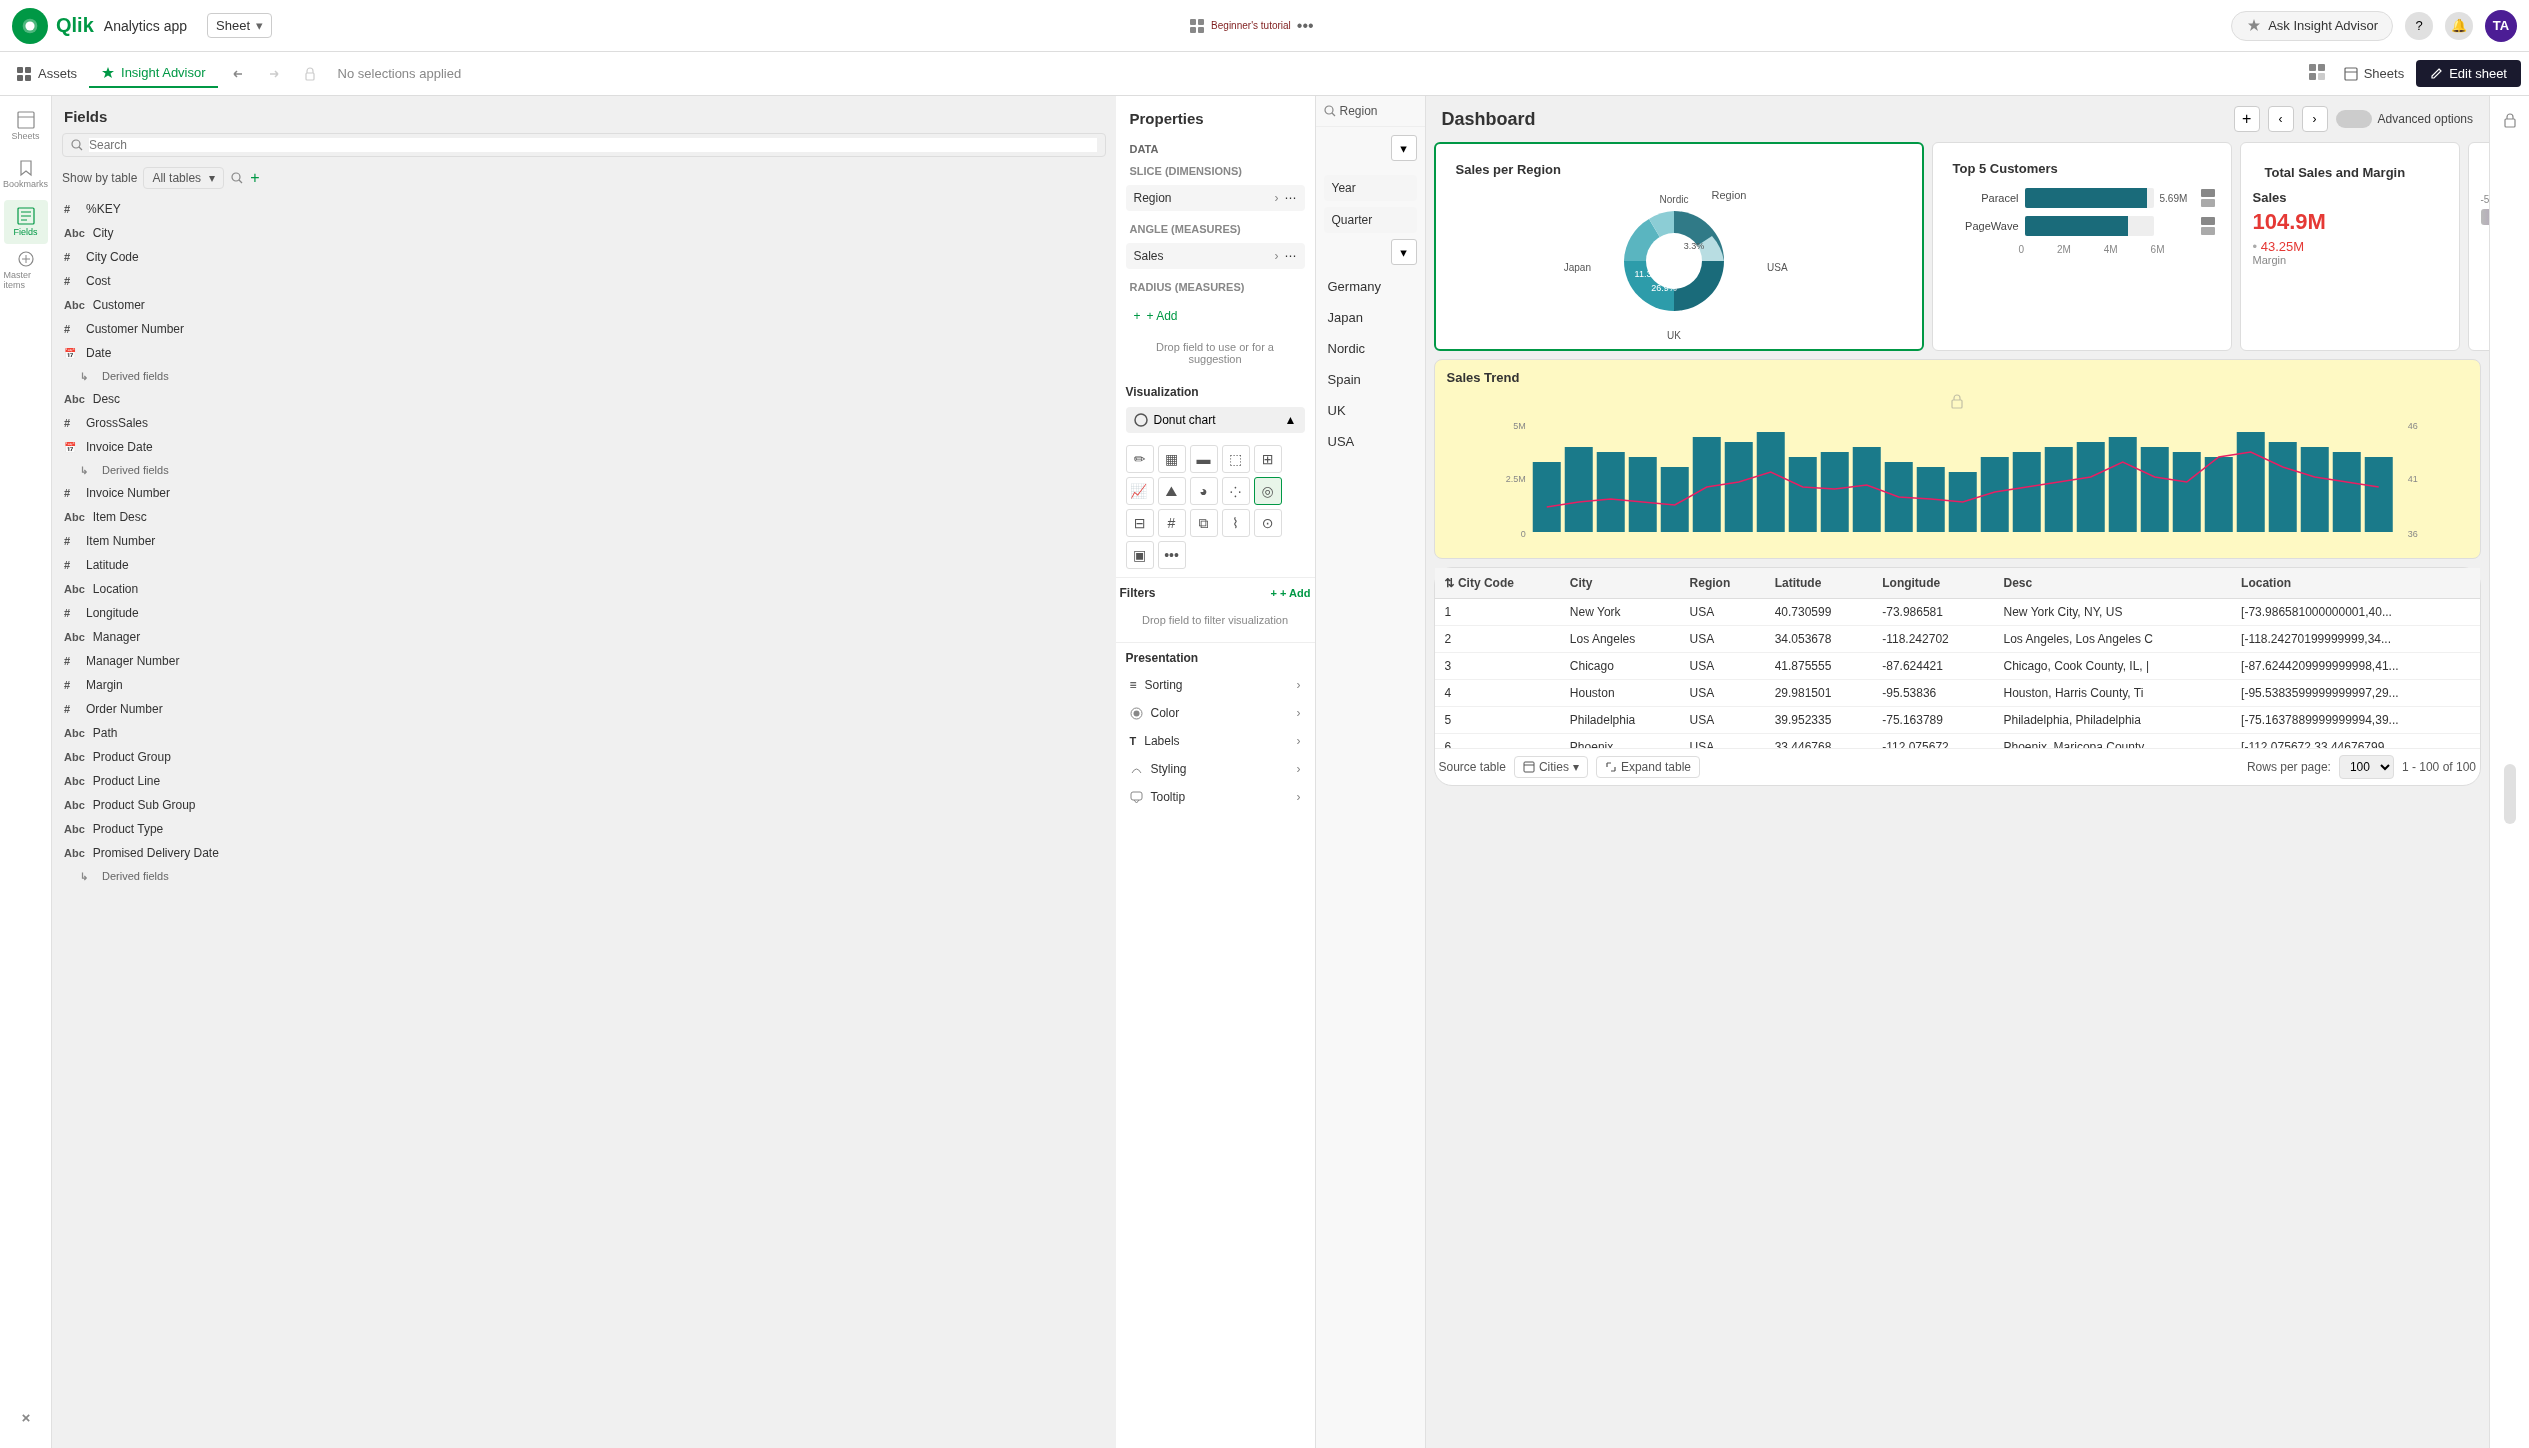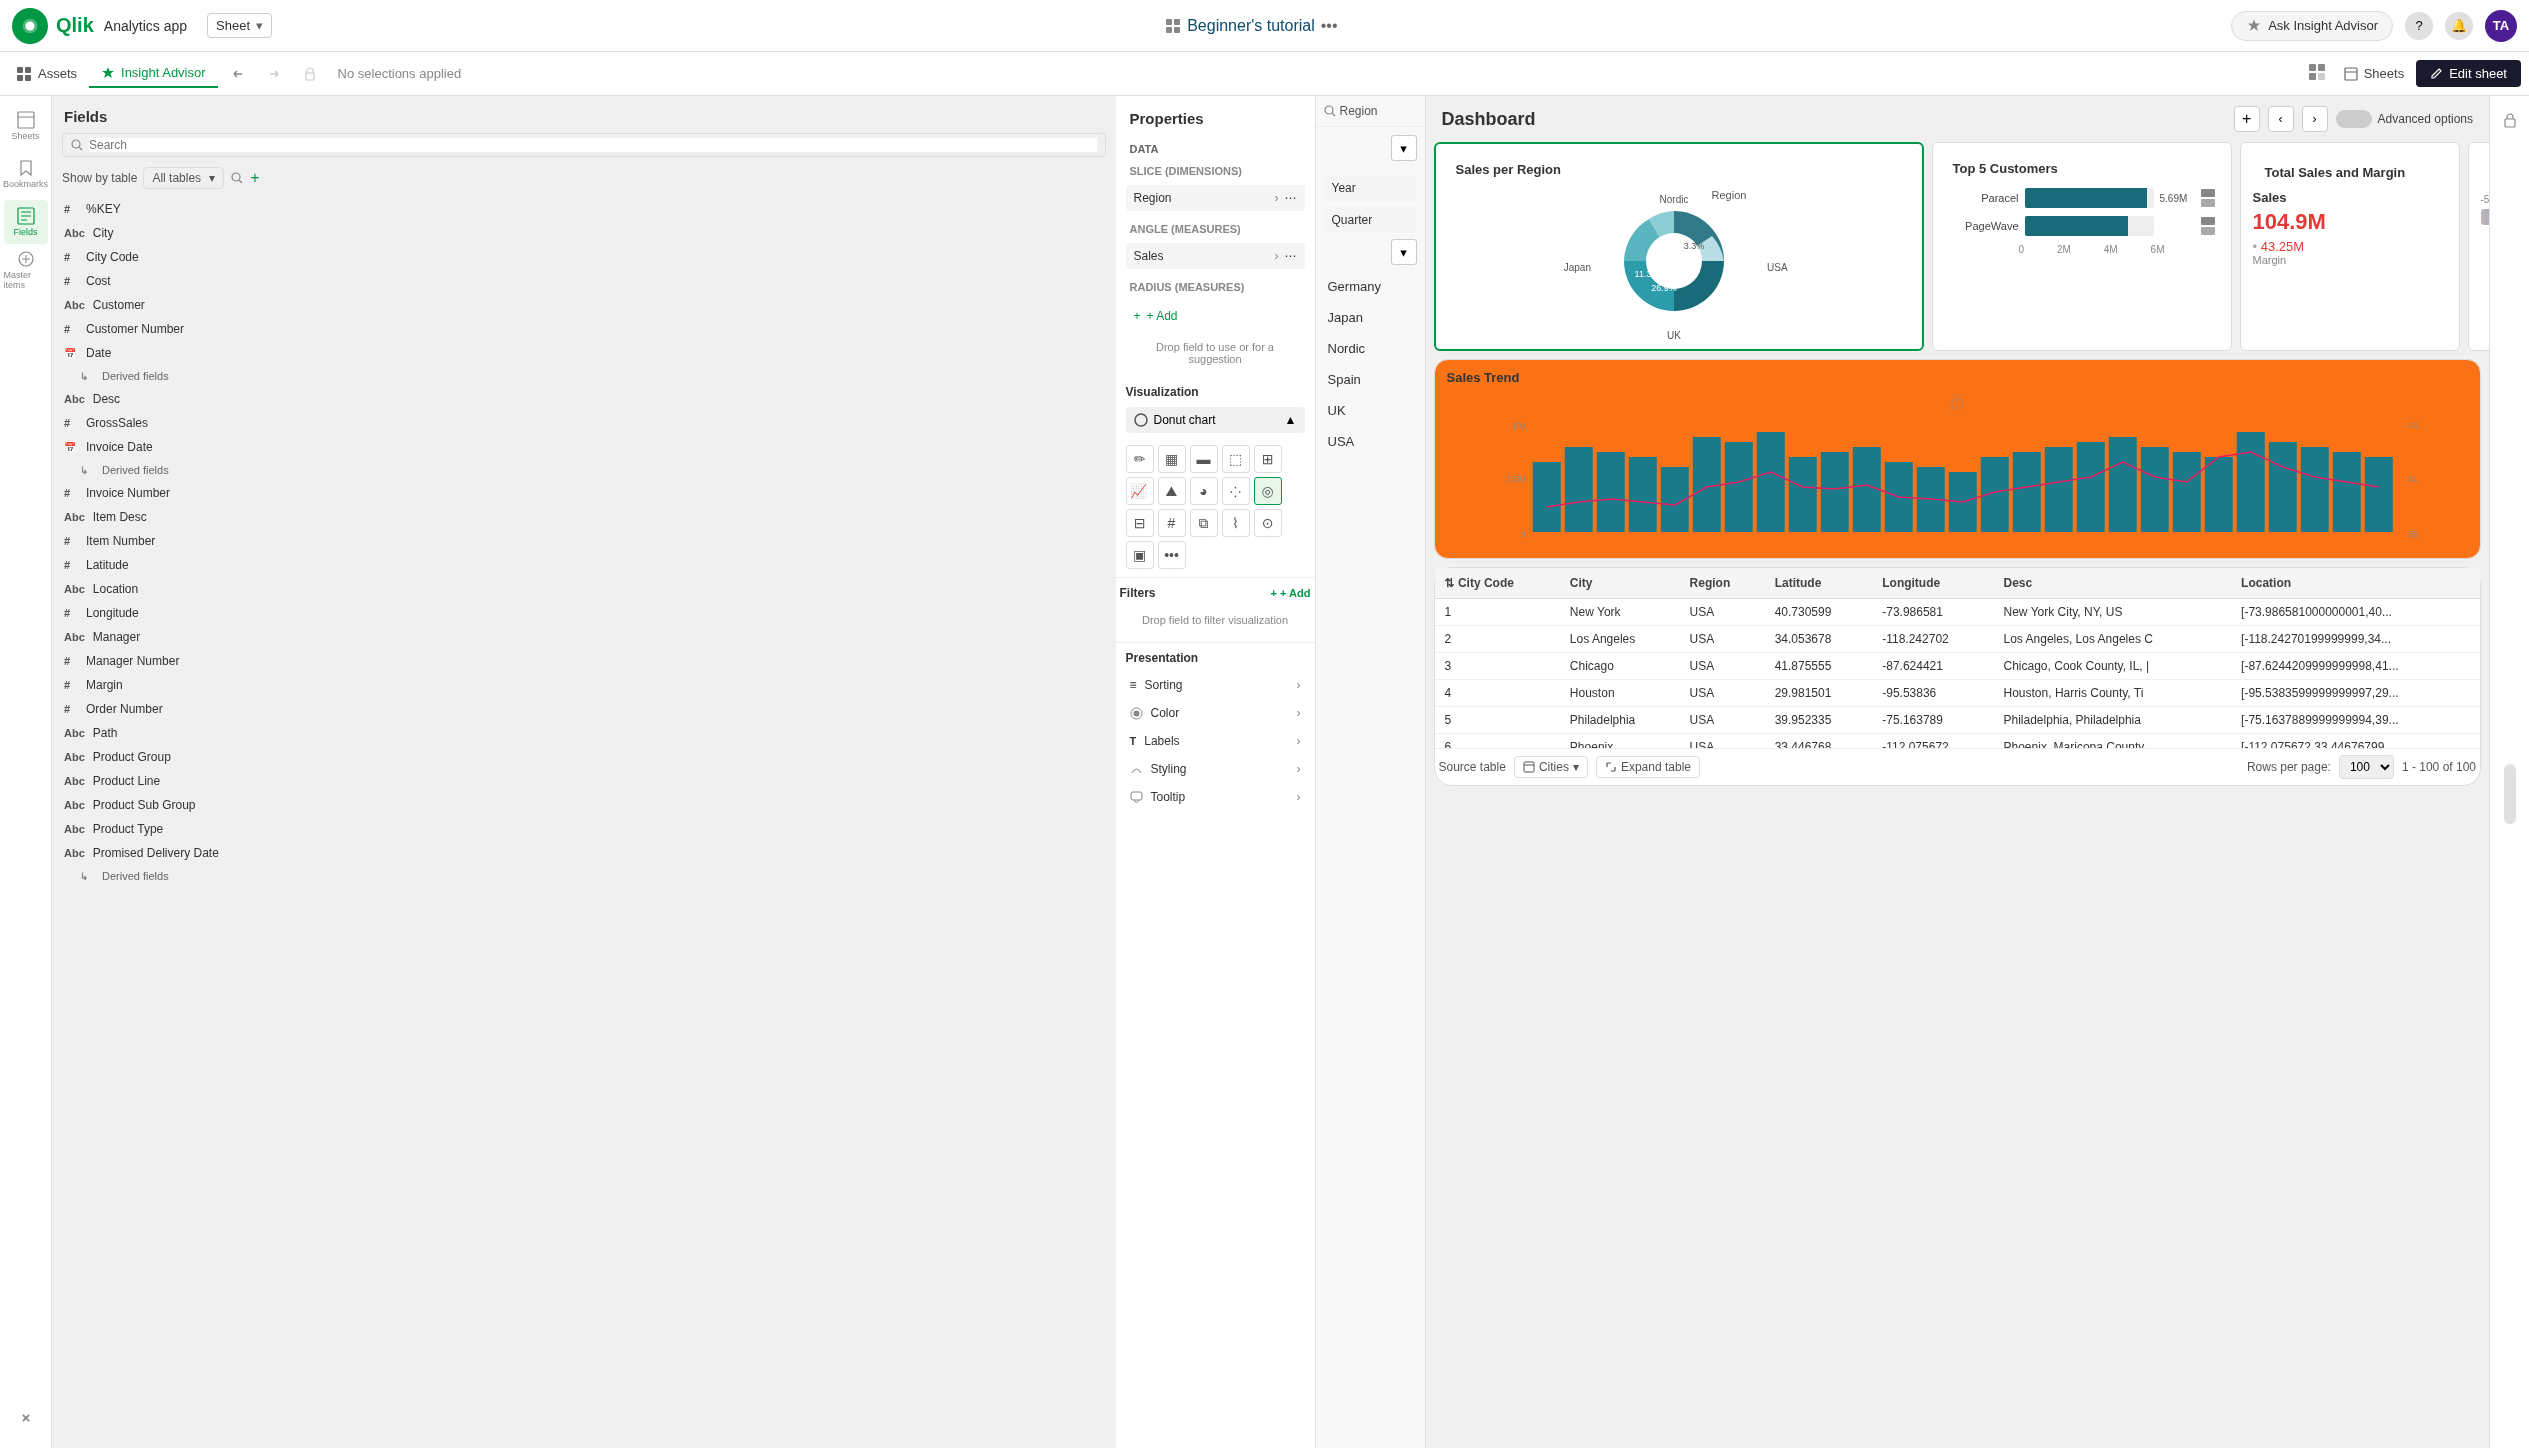--- a/index.html
+++ b/index.html
@@ -13,21 +13,21 @@
     .top-nav .logo { display: flex; align-items: center; gap: 8px; }
     .qlik-logo { width: 36px; height: 36px; background: #009845; border-radius: 50%; display: flex; align-items: center; justify-content: center; }
     .qlik-logo svg { width: 22px; height: 22px; fill: white; }
     .app-name { font-size: 14px; font-weight: 500; color: #333; margin-right: 10px; }
     .sheet-selector {
       display: flex; align-items: center; border: 1px solid #ccc; border-radius: 4px;
       padding: 4px 8px; gap: 6px; cursor: pointer; font-size: 13px; color: #333;
     }
     .sheet-selector .chevron { color: #666; }
     .nav-center { flex: 1; display: flex; align-items: center; justify-content: center; gap: 6px; }
-    .tutorial-label { font-size: 16px; color: #0c4a6e; }
+    .tutorial-label { font-size: 10px; color: #7f1d1d; }
     .dots-btn { background: none; border: none; cursor: pointer; font-size: 16px; color: #666; }
     .nav-right { display: flex; align-items: center; gap: 12px; margin-left: auto; }
     .ask-insight-btn {
       display: flex; align-items: center; gap: 6px; background: #f5f5f5;
       border: 1px solid #ddd; border-radius: 20px; padding: 6px 14px;
       font-size: 13px; color: #333; cursor: pointer;
     }
     .icon-circle { width: 28px; height: 28px; border-radius: 50%; background: #e0e0e0; display: flex; align-items: center; justify-content: center; cursor: pointer; }
     .user-avatar { width: 32px; height: 32px; border-radius: 50%; background: #4c1d95; display: flex; align-items: center; justify-content: center; color: white; font-weight: 600; font-size: 13px; }
 
@@ -172,21 +172,21 @@
 
     
     .customers-chart { padding: 8px; width: 100%; }
     .bar-row { display: flex; align-items: center; margin-bottom: 8px; gap: 6px; font-size: 11px; }
     .bar-label { width: 70px; text-align: right; color: #444; white-space: nowrap; overflow: hidden; text-overflow: ellipsis; }
     .bar-container { flex: 1; height: 20px; background: #eee; border-radius: 2px; overflow: hidden; }
     .bar-fill { height: 100%; background: #1a6b7a; }
     .bar-value { font-size: 10px; color: #555; min-width: 35px; }
 
     
-    .sales-trend-section { margin: 0 8px 8px; background: #f97316; border-radius: 14px; border: 1px solid #ddd; }
+    .sales-trend-section { margin: 0 8px 8px; background: #fef9c3; border-radius: 8px; border: 1px solid #ddd; }
     .trend-header { padding: 10px 12px 4px; font-size: 13px; font-weight: 600; color: #333; }
 
     
     .table-section { margin: 0 8px 8px; background: #fff; border-radius: 18px; border: 1px solid #ddd; }
     .table-wrapper { overflow: auto; max-height: 180px; }
     table { width: 100%; border-collapse: collapse; font-size: 12px; }
     th { background: #f5f5f5; padding: 8px 10px; text-align: left; font-weight: 600; color: #444; border-bottom: 1px solid #ddd; white-space: nowrap; position: sticky; top: 0; }
     td { padding: 6px 10px; color: #333; border-bottom: 1px solid #f0f0f0; white-space: nowrap; }
     .table-footer {
       display: flex; align-items: center; padding: 6px 4px; border-top: 1px solid #eee;

